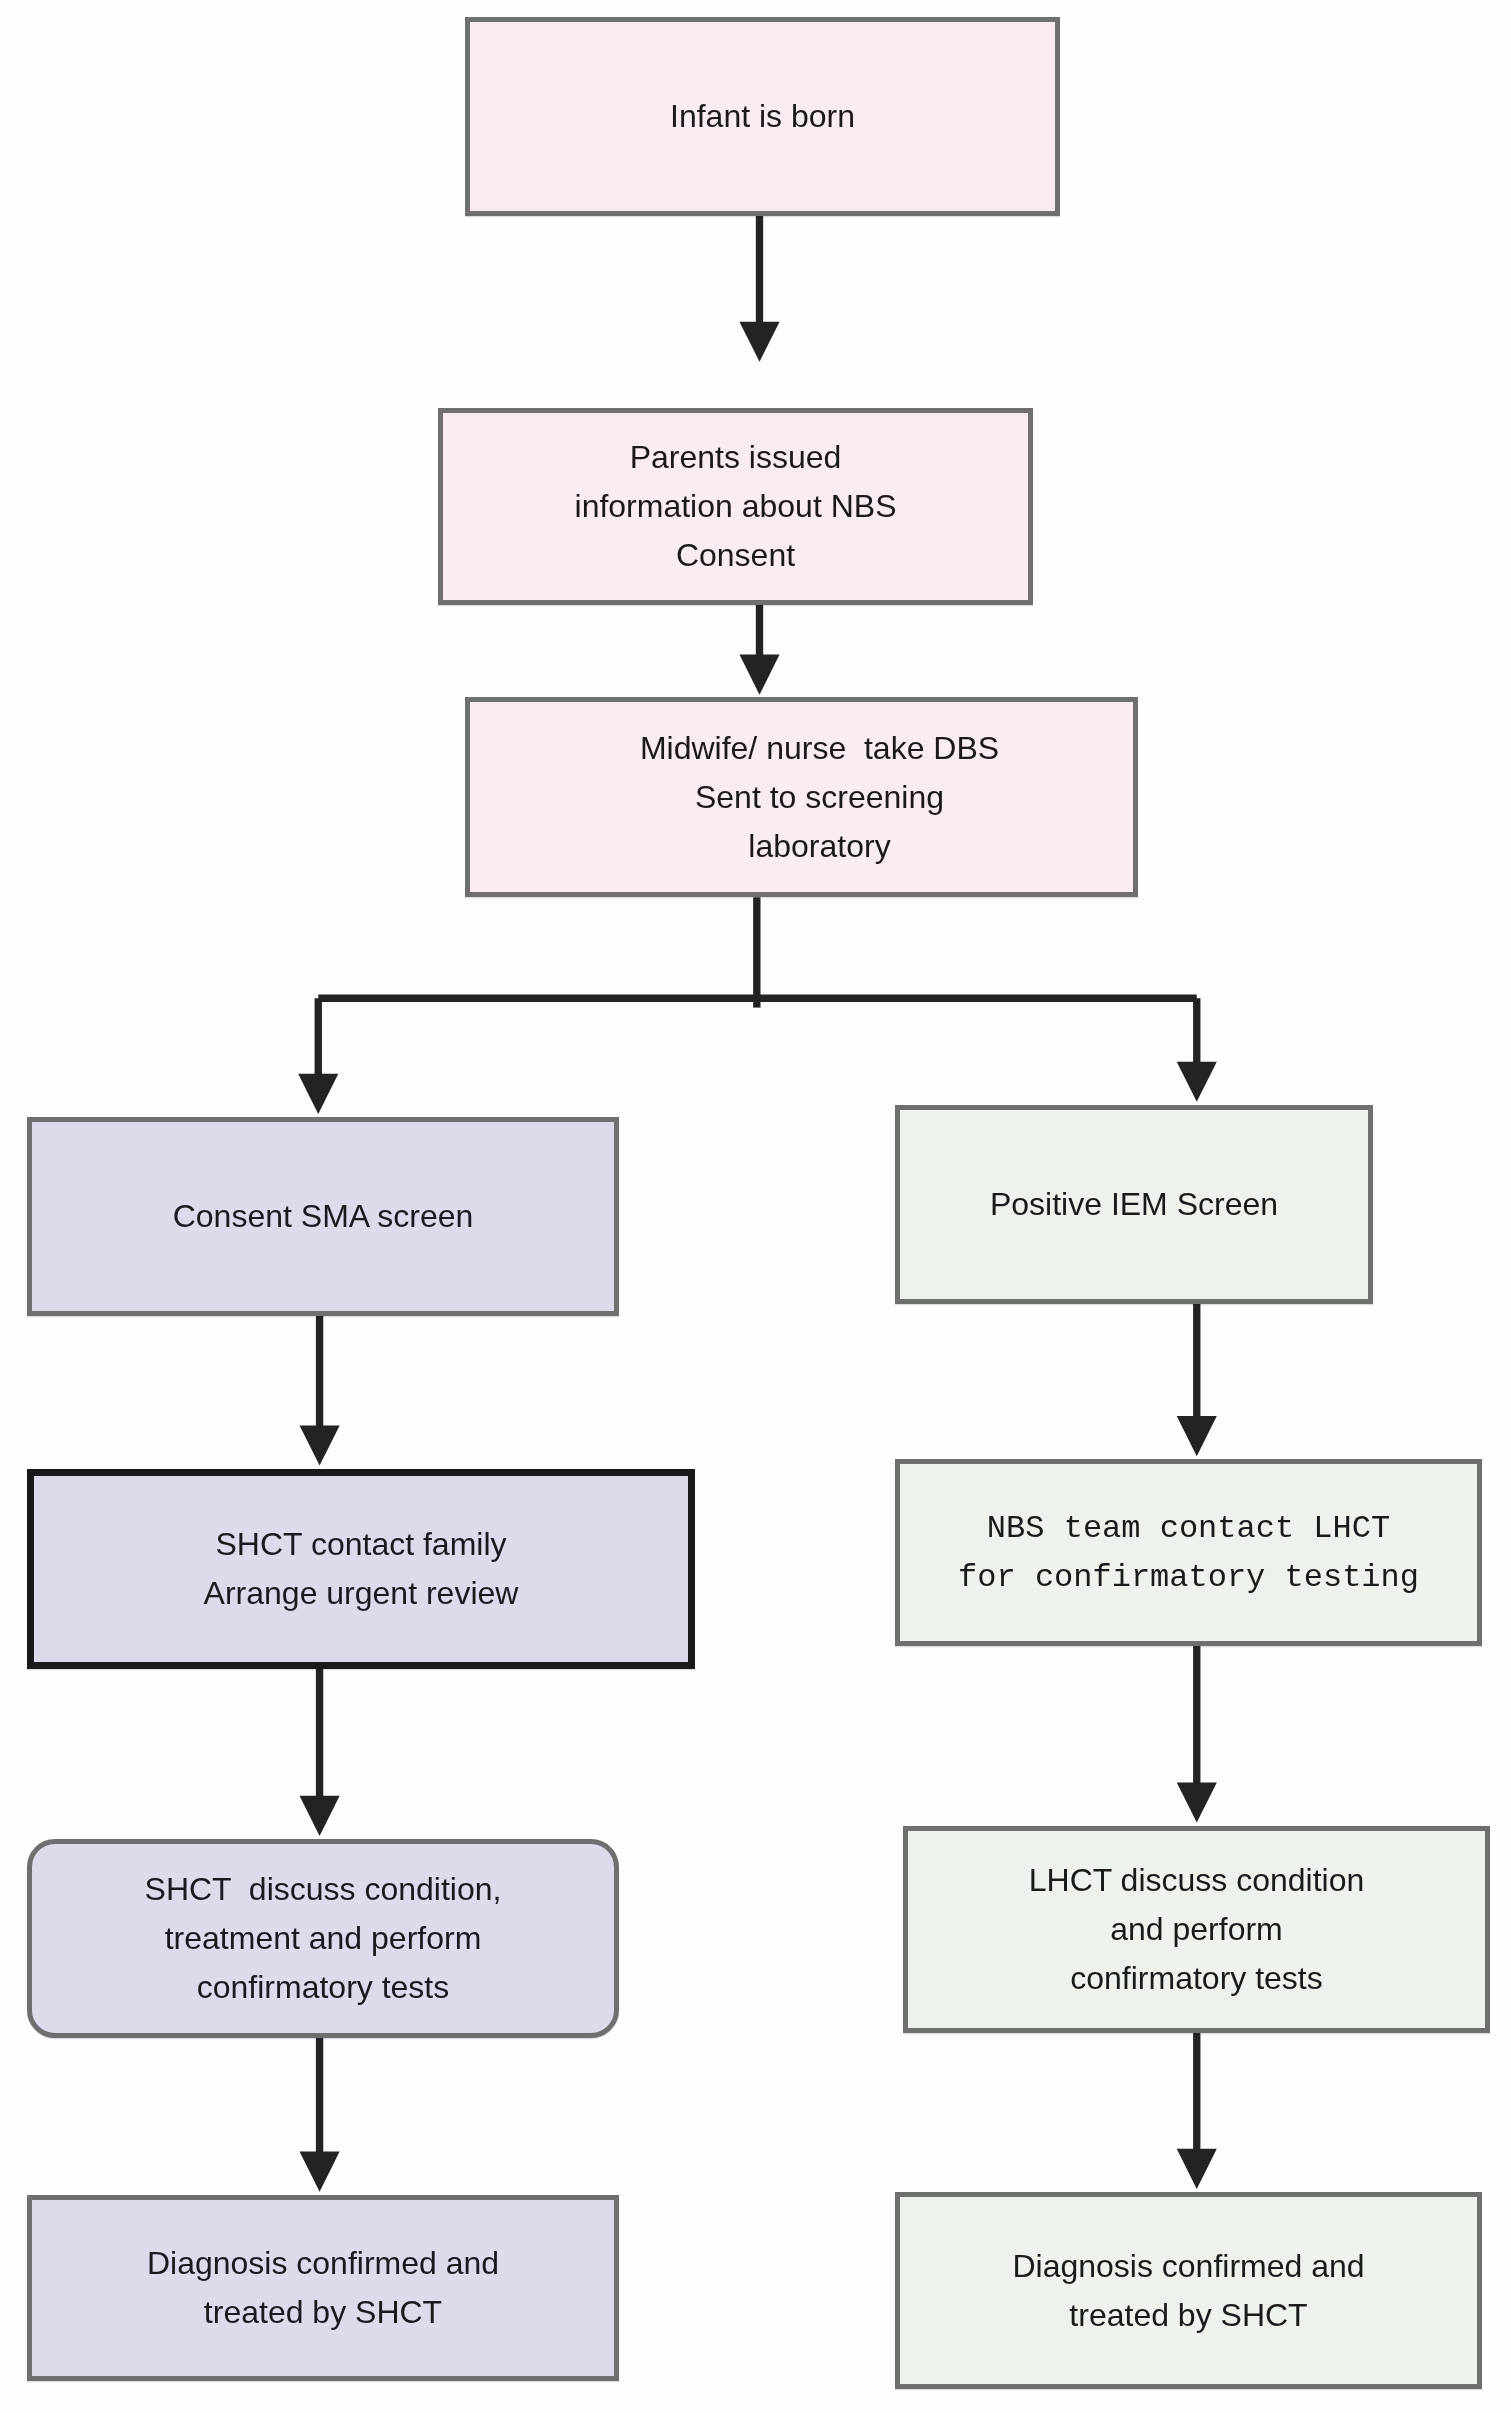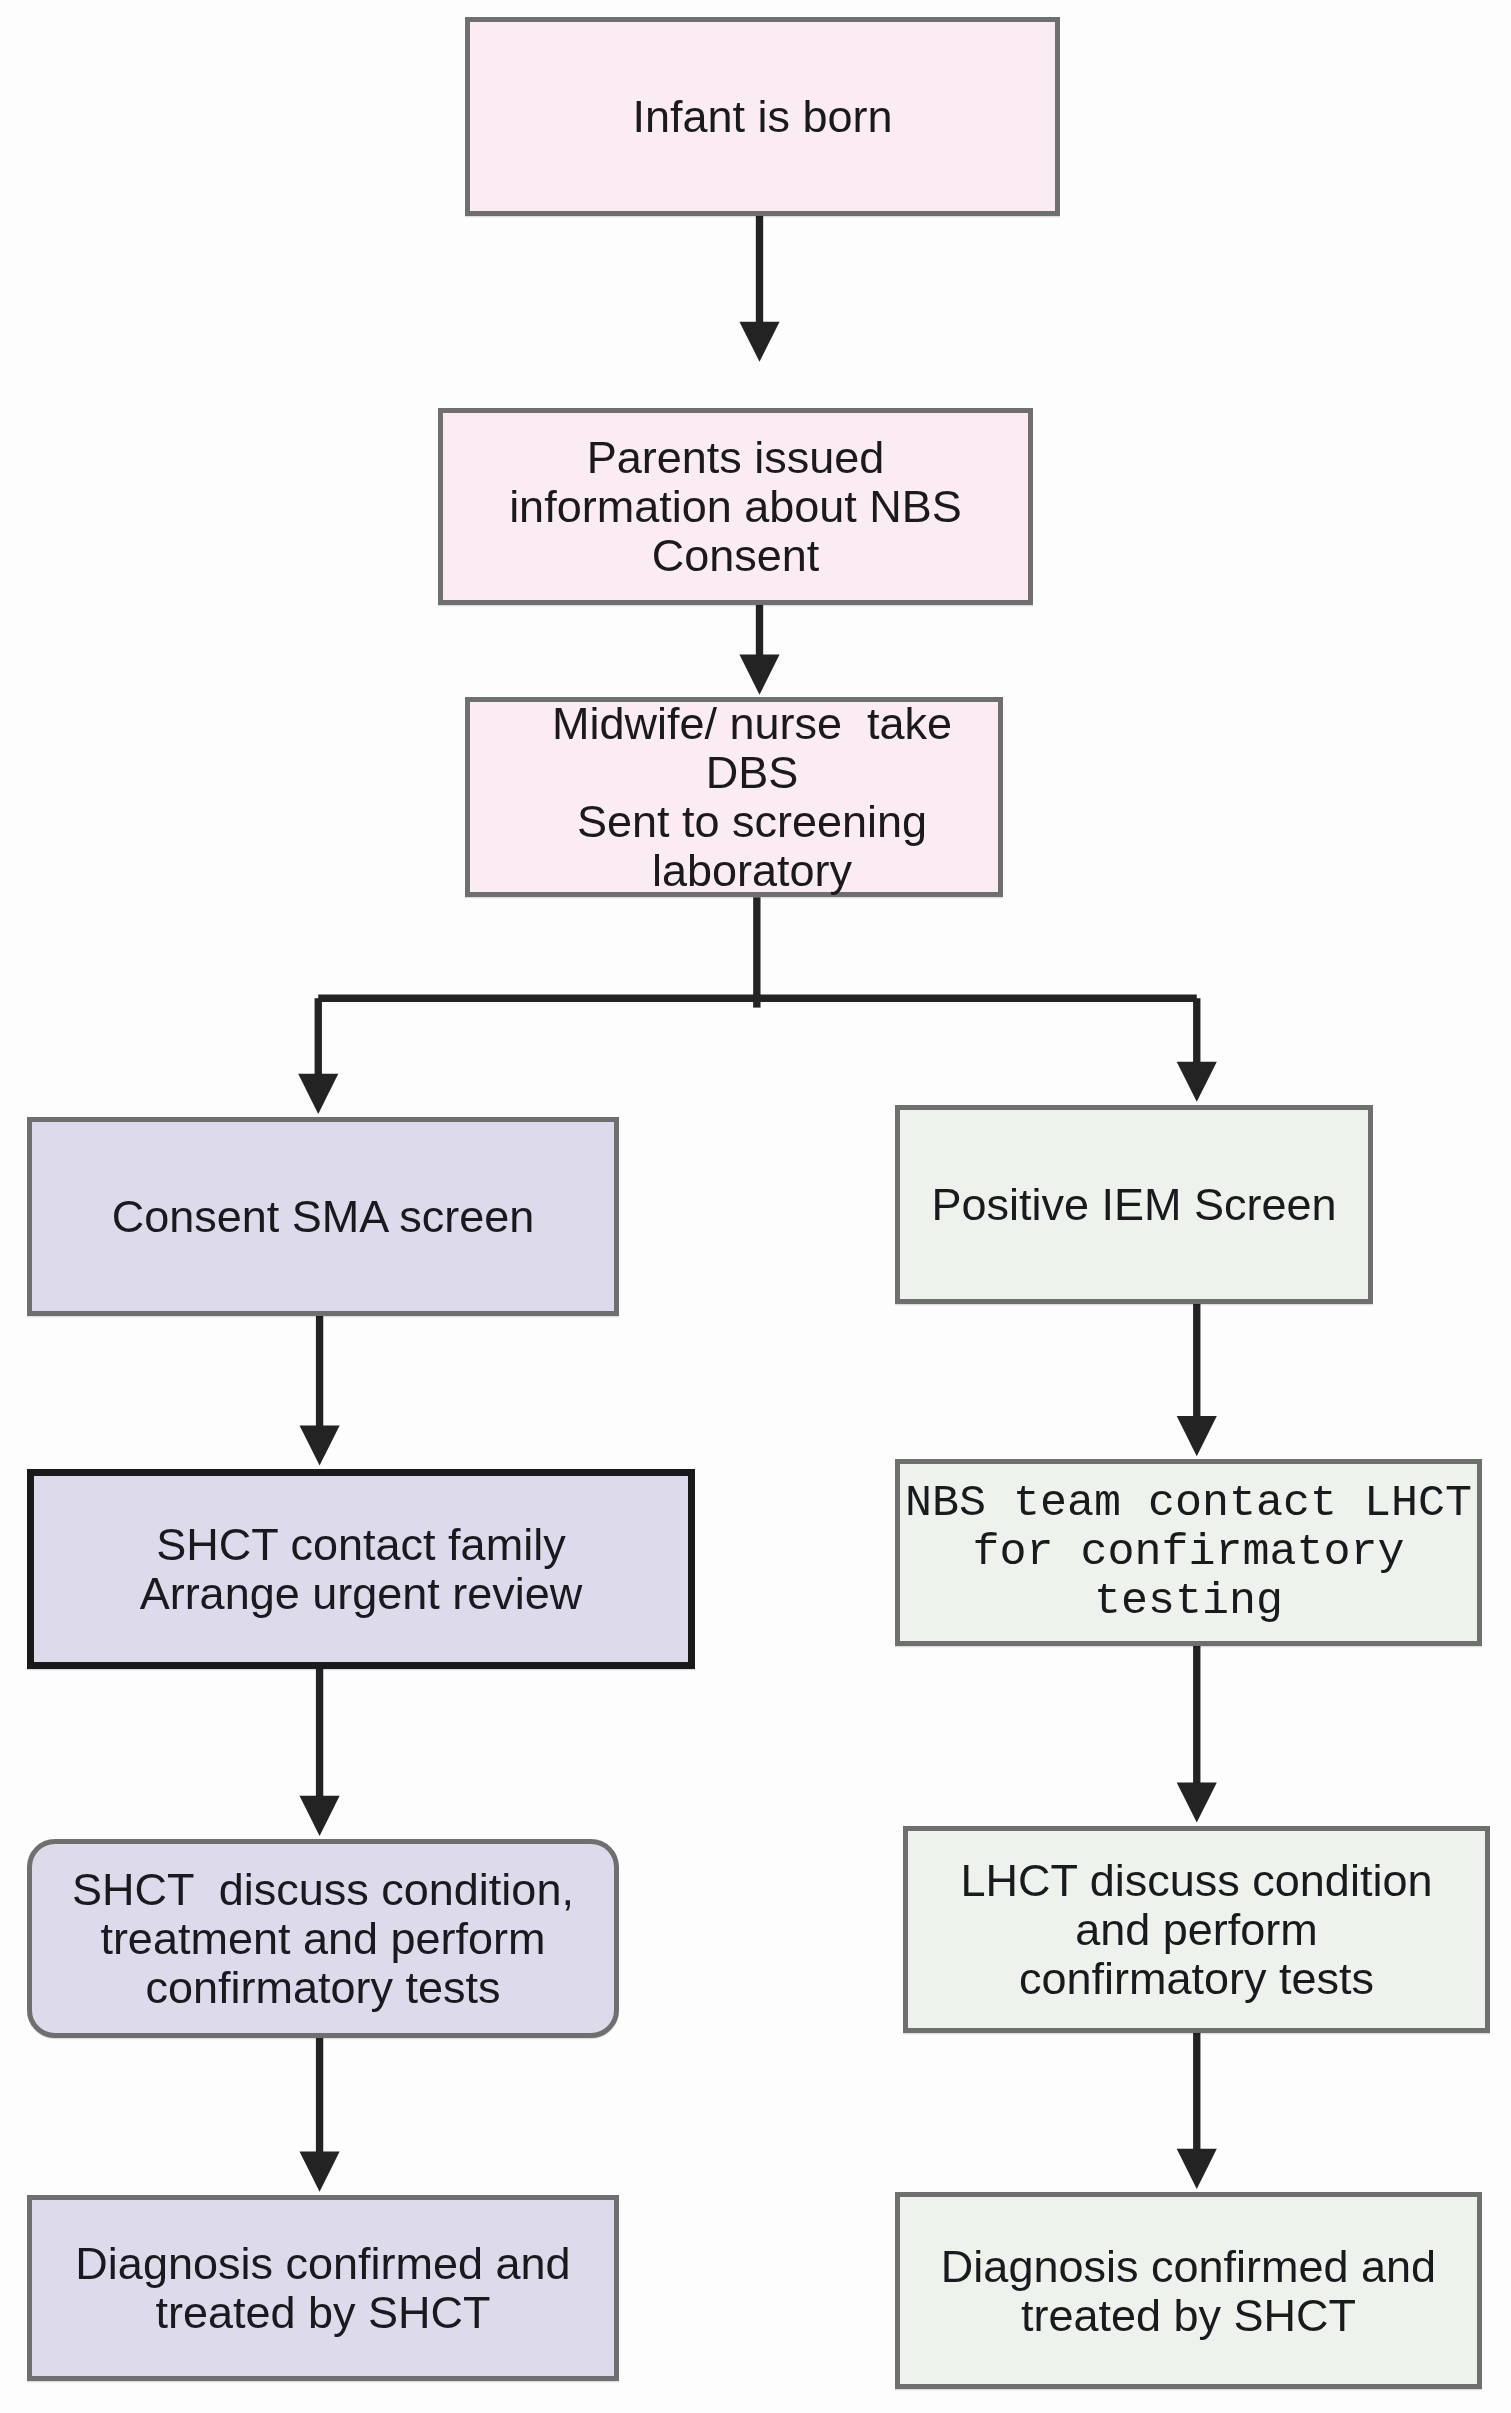--- a/index.html
+++ b/index.html
@@ -9,33 +9,33 @@
     background:var(--background,#fefdfe);
     font-family:"Liberation Sans","DejaVu Sans",sans-serif;
     color:var(--text,#1a1a1e);
     overflow:hidden;
   }
   .node{
     position:absolute;
     box-sizing:border-box;
     display:flex;align-items:center;justify-content:center;
     text-align:center;
-    font-size:45px;line-height:49px;
+    font-size:32px;line-height:49px;
     white-space:pre-wrap;
     border:5.3px solid var(--border,#6f6f6f);
     box-shadow:0 1.3px 0 rgba(0,0,0,0.12);
   }
   .node.pink   {background:var(--pink,#fbecf3);}
   .node.purple {background:var(--lavender,#dcdaeb);}
   .node.green  {background:var(--green,#eef2ec);}
   .node.bold-border{border:7.4px solid var(--border-strong,#1a1a1c);}
   
   #n-infant  {left:465px;  top:16.7px;   width:595px; height:199px;}
   #n-parents {left:438px;  top:363px;  width:595px; height:197px;margin-top:45px;}
-  #n-midwife {left:465px;  top:697px; width:538px; height:200px;padding-left:36px;}
+  #n-midwife {left:465px;  top:697px; width:673px; height:200px;padding-left:36px;}
   
   #n-sma     {left:27px;   top:1117px; width:592px; height:199px;}
   #n-shct1   {left:27px;   top:1469px; width:668px; height:200px;}
   #n-shct2   {left:27px;   top:1839px; width:592px; height:199px;border-radius:28px;}
   #n-diag-l  {left:27px;   top:2195px; width:592px; height:186px;}
   
   #n-iem     {left:895px; top:1105px; width:478px; height:199px;}
   #n-nbs     {left:895px; top:1459px; width:587px; height:187px;font-family:Liberation Mono, monospace;}
   #n-lhct    {left:903px; top:1826px; width:587px; height:207px;}
   #n-diag-r  {left:895px; top:2192px; width:587px; height:197px;}

